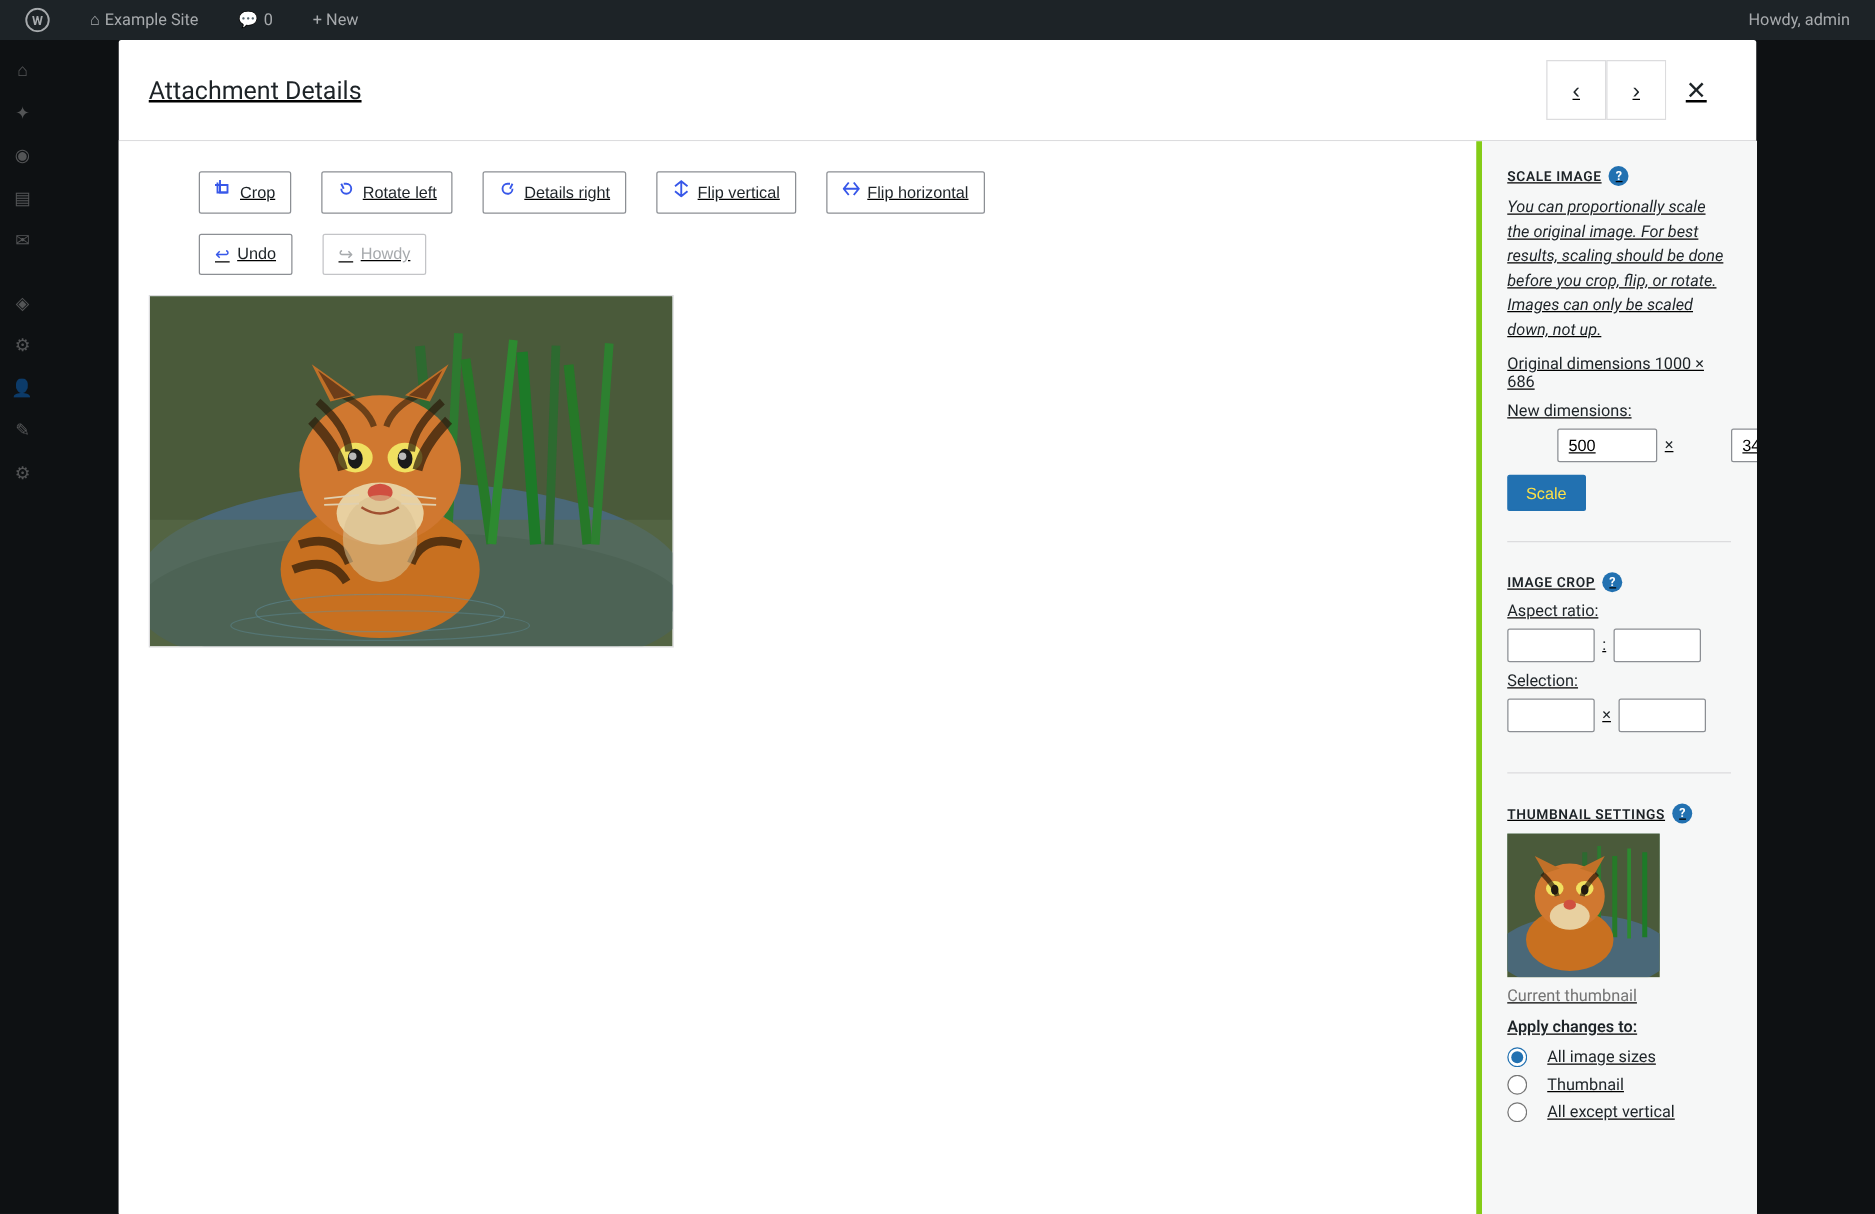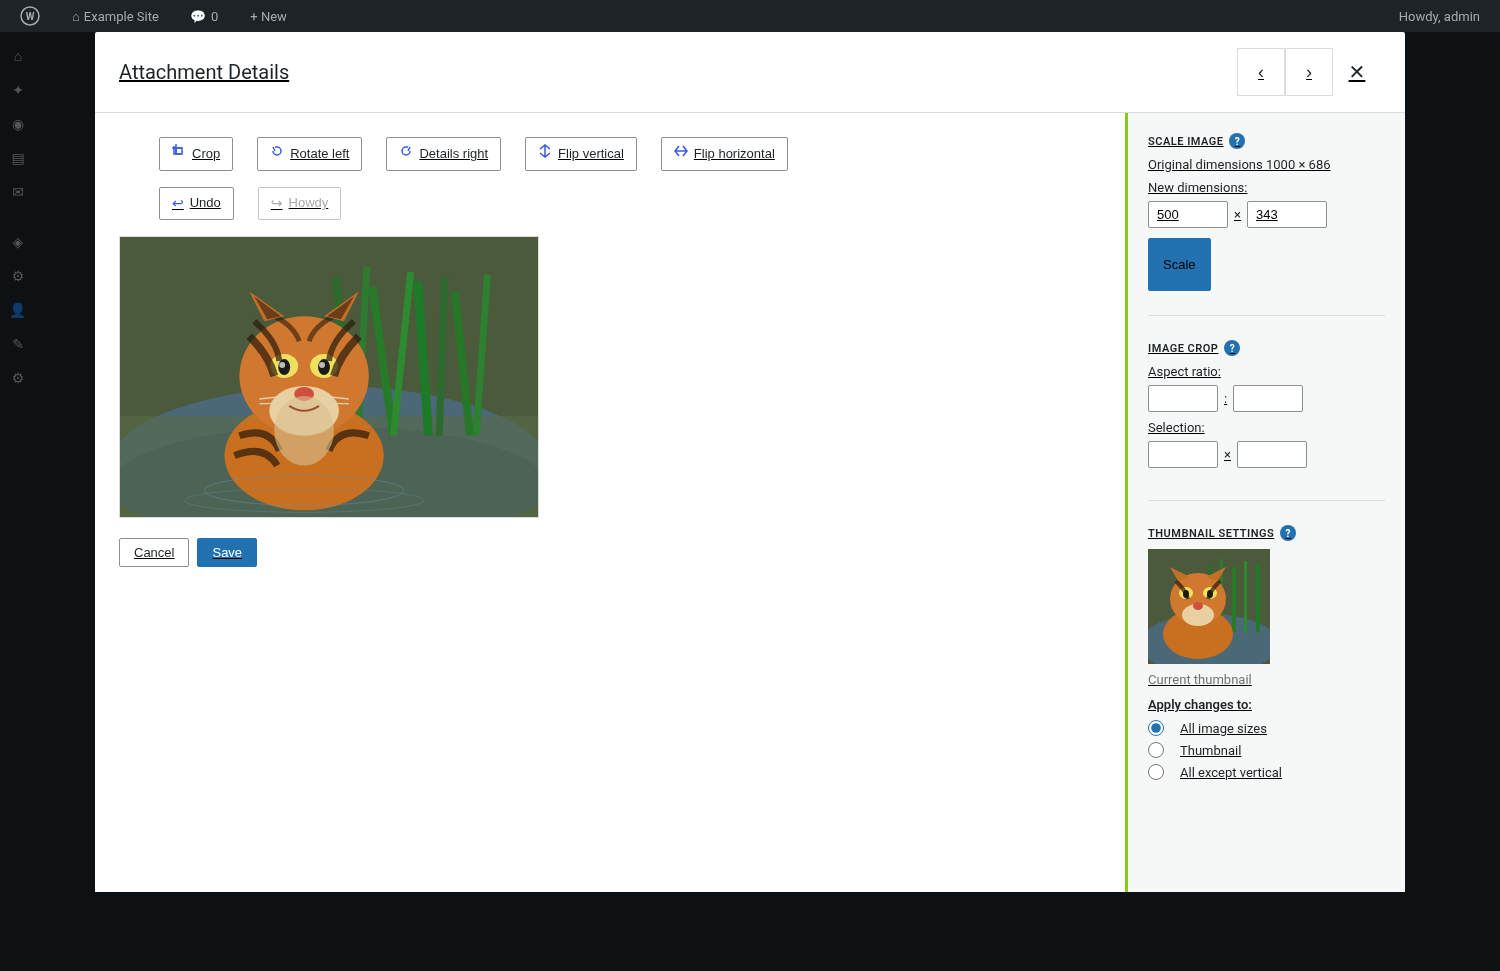--- a/index.html
+++ b/index.html
@@ -206,23 +206,23 @@
       background: #2271b1;
       border: 1px solid #2271b1;
       border-radius: 2px;
       cursor: pointer;
       font-size: 13px;
       color: #fff;
     }
 
     
     .right-panel {
-      width: 280px;
+      width: 224px;
       background: #f6f7f7;
-      border-left: 3px solid #84cc16;
+      border-left: 5px solid #84cc16;
       padding: 20px;
       overflow-y: auto;
     }
 
     .panel-section {
       margin-bottom: 24px;
       padding-bottom: 24px;
       border-bottom: 1px solid #dcdcde;
     }
     .panel-section:last-child { border-bottom: none; }
@@ -280,35 +280,36 @@
       margin-bottom: 10px;
     }
 
     .dim-input {
       width: 80px;
       padding: 5px 8px;
       border: 1px solid #8c8f94;
       border-radius: 2px;
       font-size: 13px;
       background: #fff;
+      margin-left: 40px;
     }
 
     .dim-separator {
       color: #1d2327;
       font-size: 13px;
     }
 
     .btn-scale {
-      padding: 18px 14px;
+      padding: 6px 14px;
       background: #2271b1;
       border: 1px solid #2271b1;
       border-radius: 2px;
       cursor: pointer;
       font-size: 13px;
-      color: #000000;
+      color: #fde047;
     }
 
     .crop-row {
       display: flex;
       align-items: center;
       gap: 6px;
       margin-bottom: 8px;
     }
 
     .crop-input {
@@ -539,34 +540,31 @@
 
               <path d="M170 170 Q185 180 200 170" stroke="#a05030" stroke-width="2" fill="none"></path>
 
               <line x1="140" y1="163" x2="168" y2="160" stroke="#e0d0b0" stroke-width="1.5"></line>
               <line x1="140" y1="168" x2="168" y2="167" stroke="#e0d0b0" stroke-width="1.5"></line>
               <line x1="202" y1="160" x2="230" y2="163" stroke="#e0d0b0" stroke-width="1.5"></line>
               <line x1="202" y1="167" x2="230" y2="168" stroke="#e0d0b0" stroke-width="1.5"></line>
             </svg>
           </div>
 
-          <div class="action-buttons">
-            <button class="btn-cancel">Cancel</button>
-            <button class="btn-save">Save</button>
-          </div>
 
         </div>
 
         <div class="right-panel">
 
           <div class="panel-section">
             <div class="section-title">
               <span>SCALE IMAGE</span>
               <div class="help-icon">?</div>
             </div>
+            <p class="section-desc">You can proportionally scale the original image. For best results, scaling should be done before you crop, flip, or rotate. Images can only be scaled down, not up.</p>
             <p class="section-info">Original dimensions 1000 × 686</p>
             <div class="section-label">New dimensions:</div>
             <div class="dimensions-row">
               <input class="dim-input" type="text" value="500" style="">
               <span class="dim-separator">×</span>
               <input class="dim-input" type="text" value="343" style="">
             </div>
             <button class="btn-scale">Scale</button>
           </div>
 

